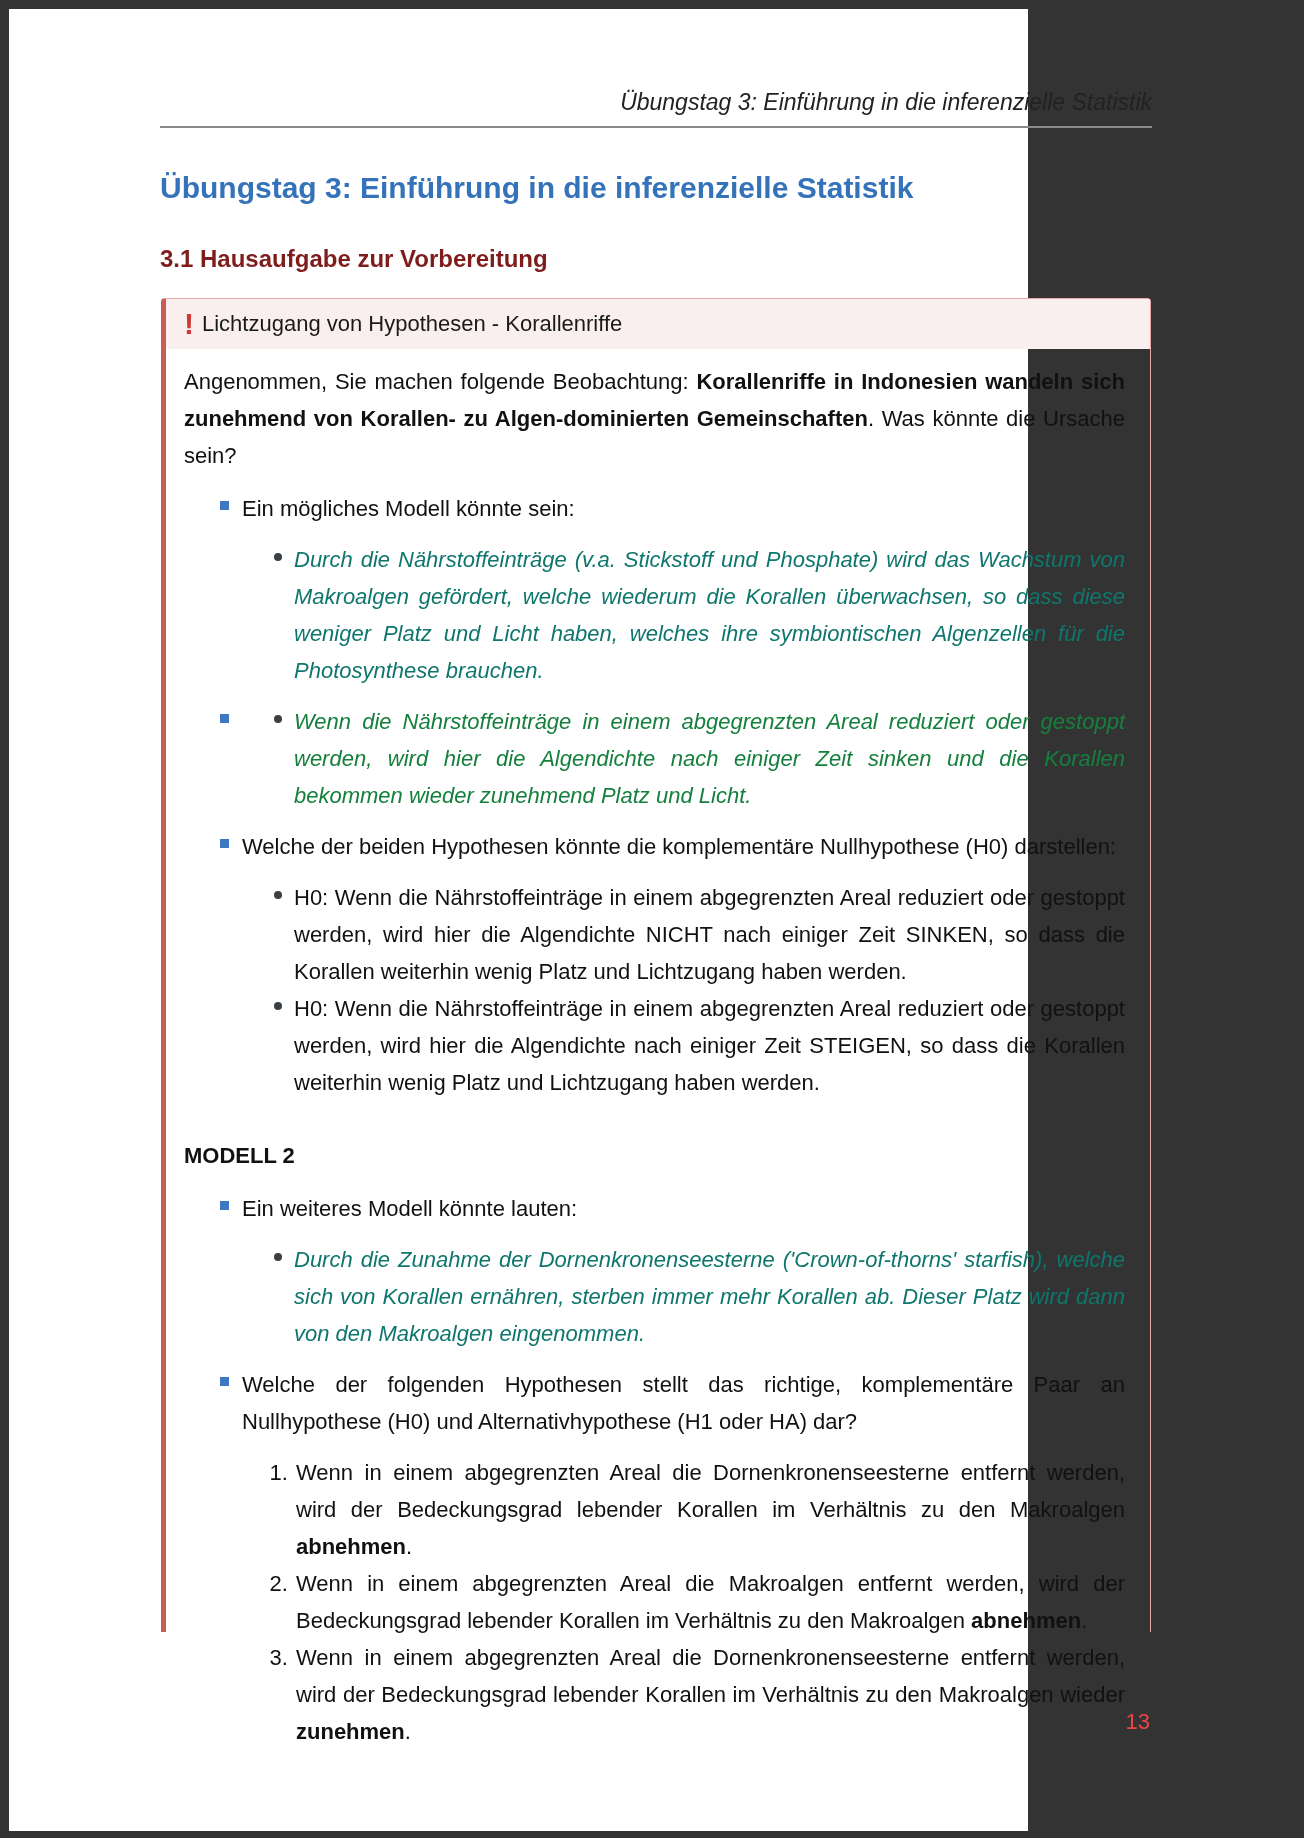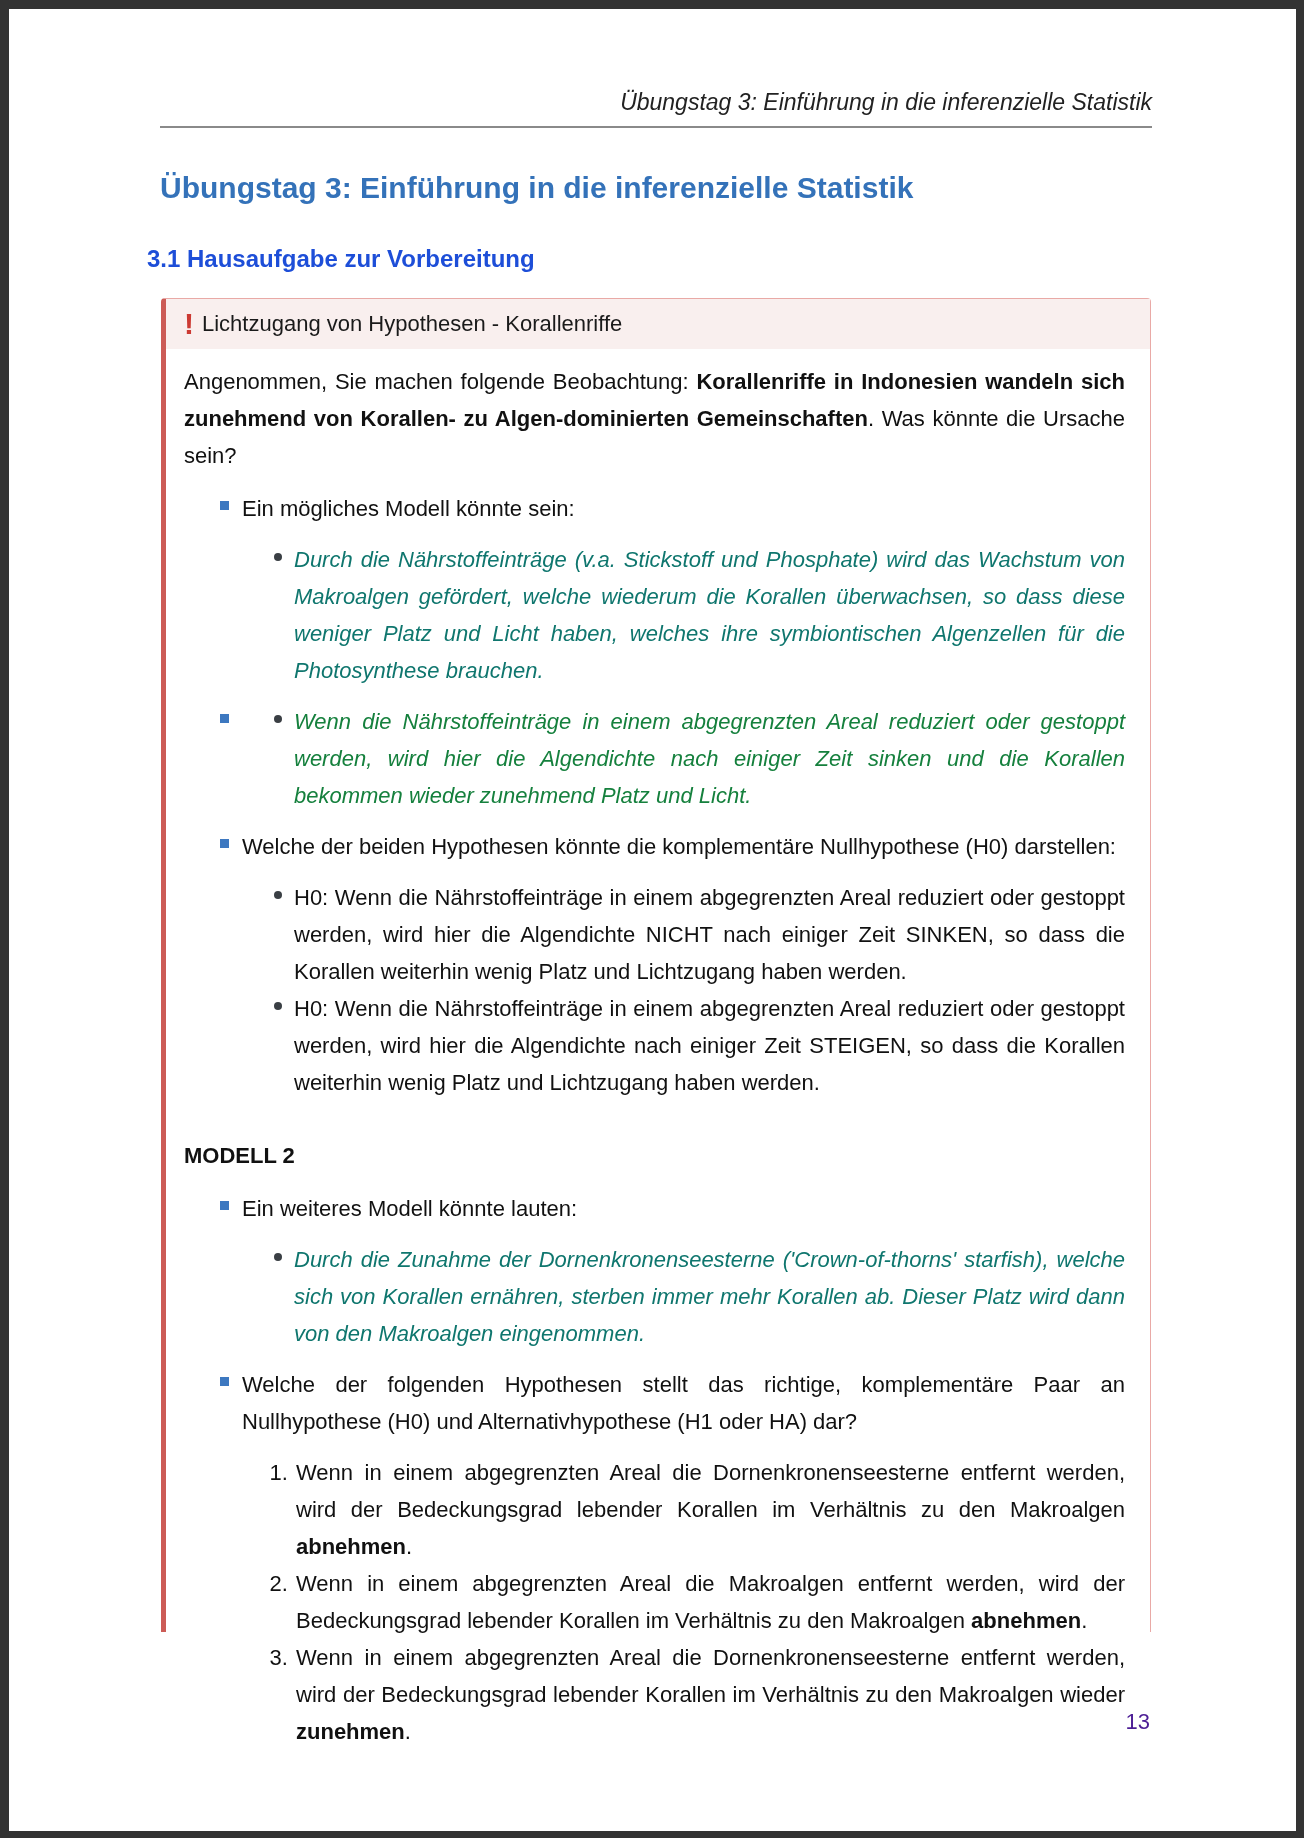--- a/index.html
+++ b/index.html
@@ -6,21 +6,21 @@
   body {
     width: 1304px; height: 1838px;
     background: #333333;
     position: relative;
     overflow: hidden;
     font-family: "Liberation Sans", sans-serif;
   }
   .page {
     position: absolute;
     left: 9px; top: 9px;
-    width: 1287px; height: 1822px;
+    width: 1019px; height: 1822px;
     background: #ffffff;
   }
   .running-header {
     position: absolute;
     left: 151px; top: 80px;
     width: 992px;
     text-align: right;
     font-style: italic;
     font-size: 23px;
     color: #222;
@@ -30,24 +30,24 @@
   .chapter-title {
     position: absolute;
     left: 151px; top: 162px;
     font-size: 30px;
     font-weight: bold;
     color: #3472b9;
     margin: 0;
   }
   .section-title {
     position: absolute;
-    left: 138px; top: 236px;
+    left: 151px; top: 236px;
     font-size: 24px;
     font-weight: bold;
-    color: #1d4ed8;
+    color: #7f1d1d;
     margin: 0;
   }
   .callout {
     position: absolute;
     left: 152px; top: 289px;
     width: 990px;
     height: 1334px;
     border: 1px solid #e9a9a6;
     border-left: 5px solid #cc5b56;
     border-bottom: none;
@@ -92,21 +92,21 @@
     width: 8px; height: 8px; border-radius: 50%; background: #3a3f44;
   }
   .red { color: #0f766e; font-style: italic; }
   .green { color: #15803d; font-style: italic; }
   ol.num { margin: 14px 0 0 0; padding: 0 0 0 52px; }
   ol.num > li { text-align: justify; padding-left: 2px; }
   .page-number {
     position: absolute;
     left: 1080px; top: 1700px;
     width: 61px; text-align: right;
-    font-size: 22px; color: #4c1d95;
+    font-size: 22px; color: #ef4444;
   }
   b { font-weight: bold; }
 </style>
 </head>
 <body>
 
 <div class="page">
 
   <div class="running-header">Übungstag 3: Einführung in die inferenzielle Statistik</div>
 

